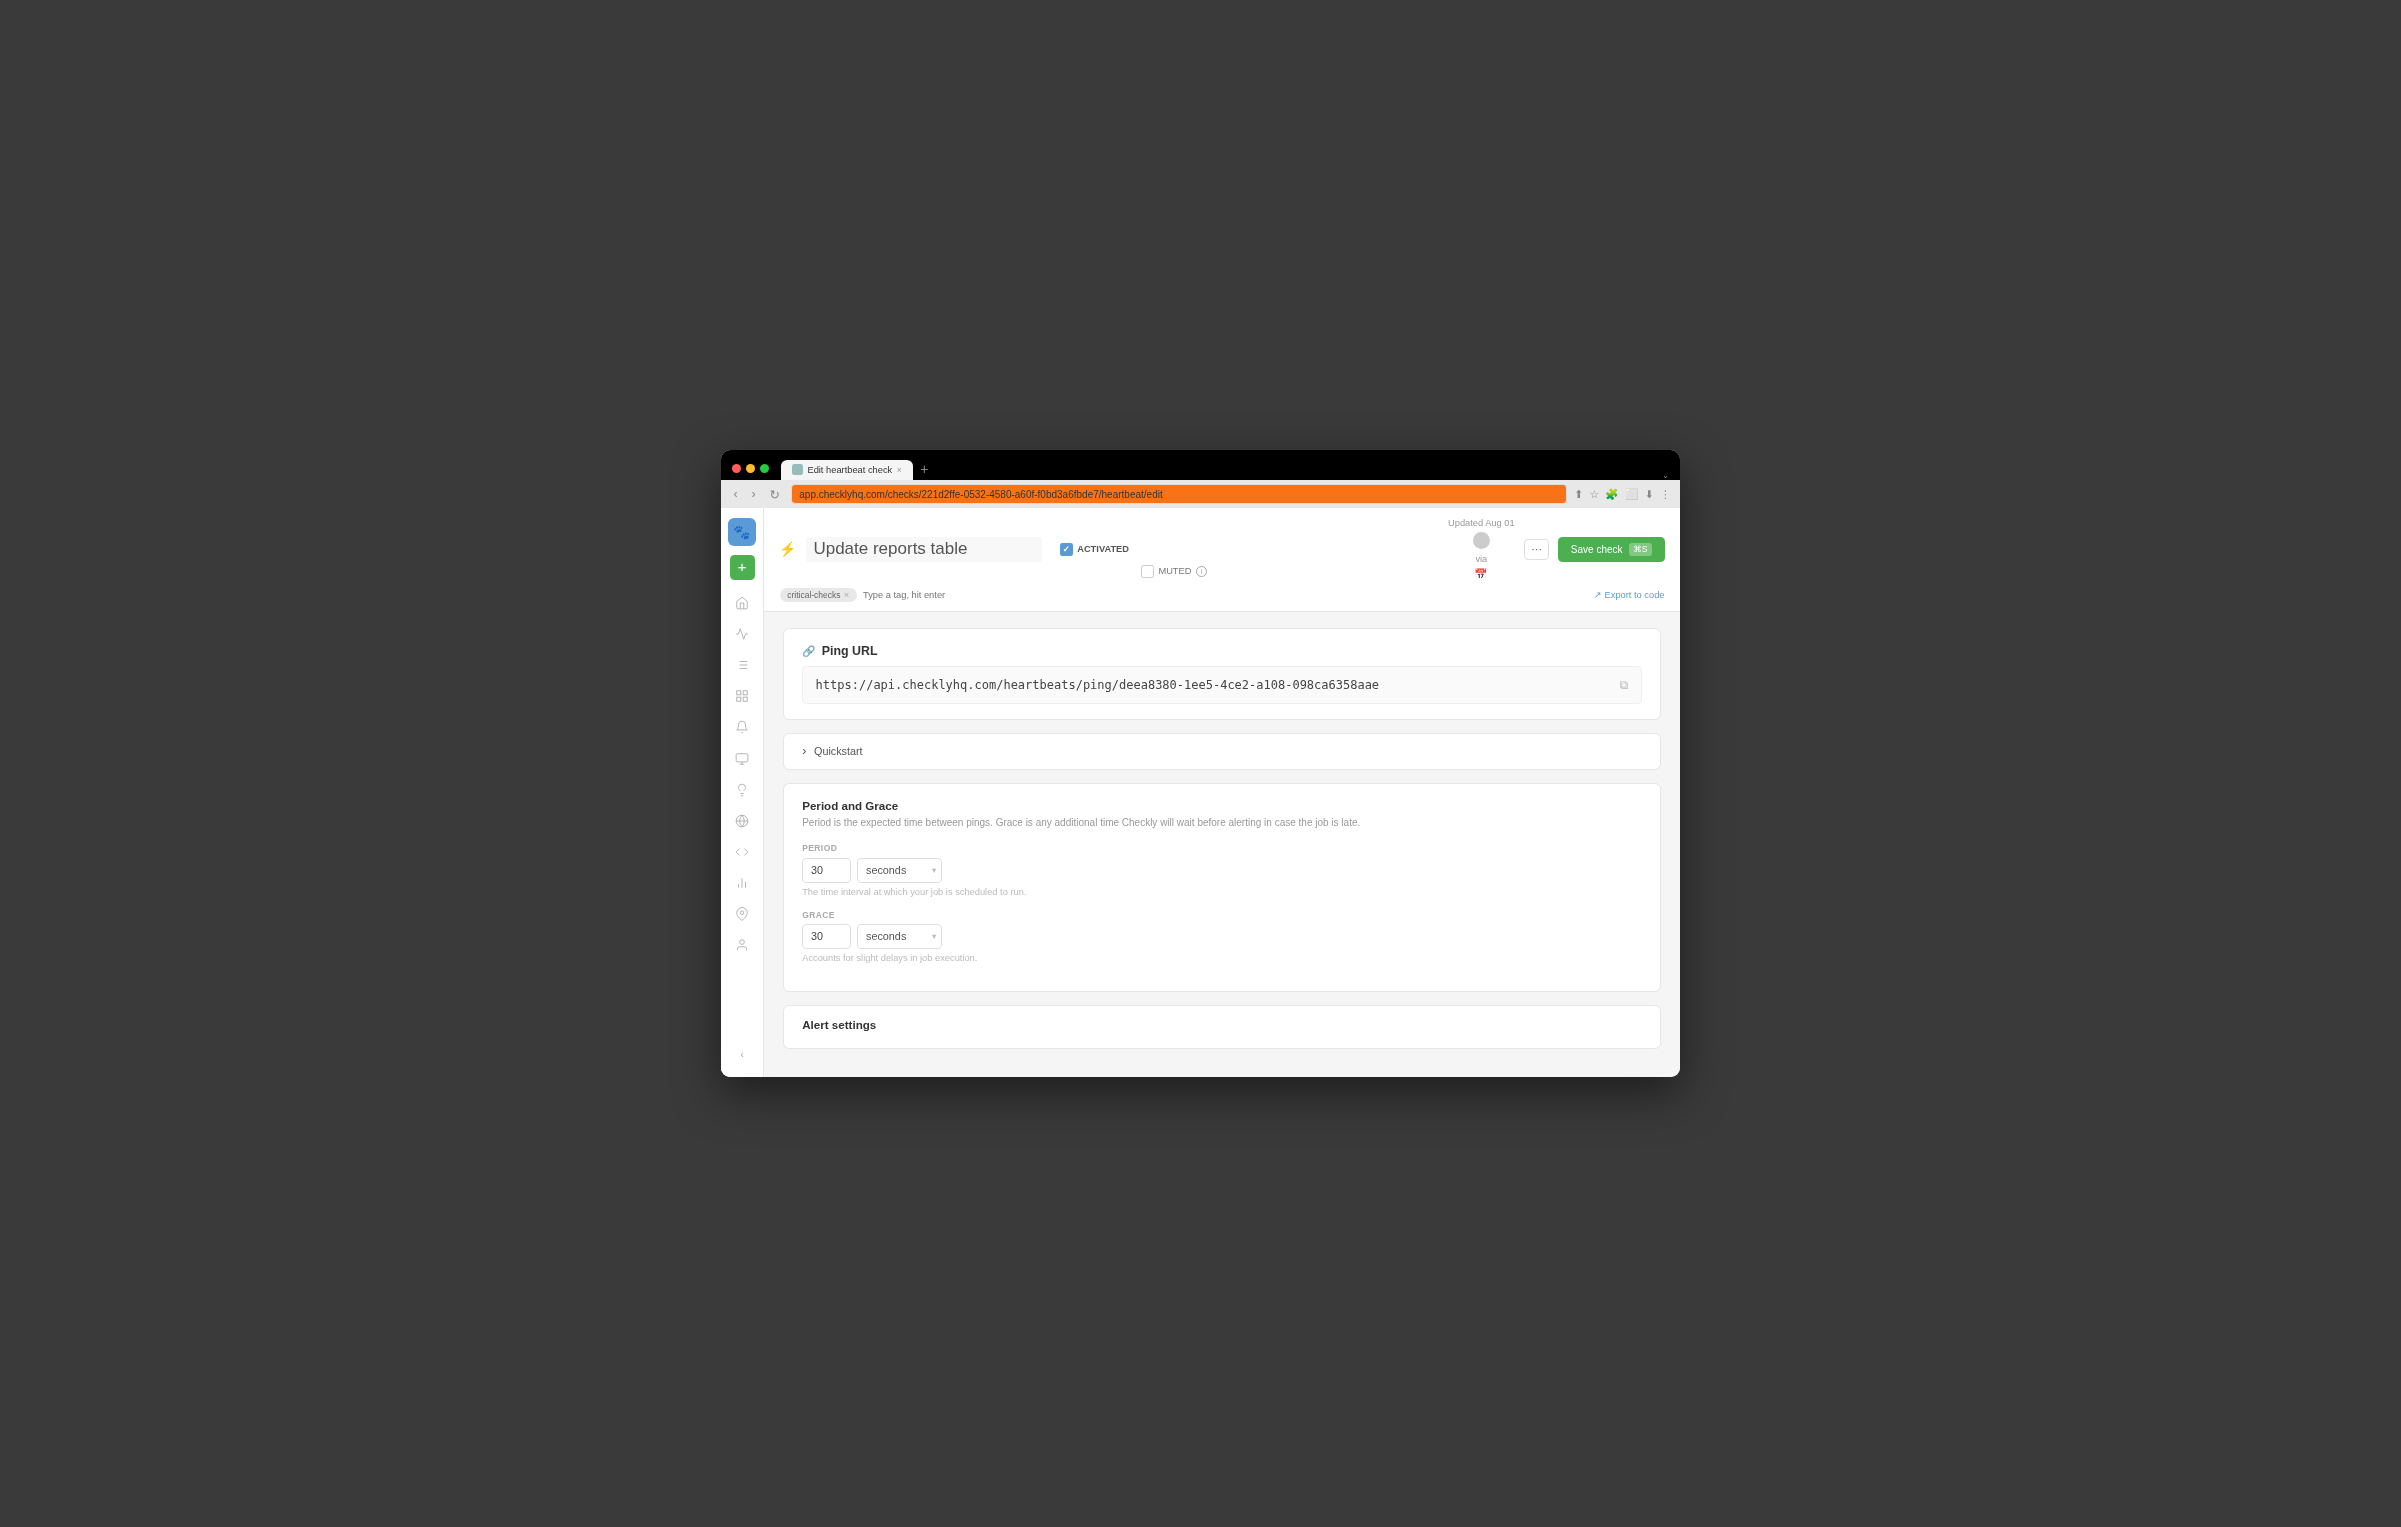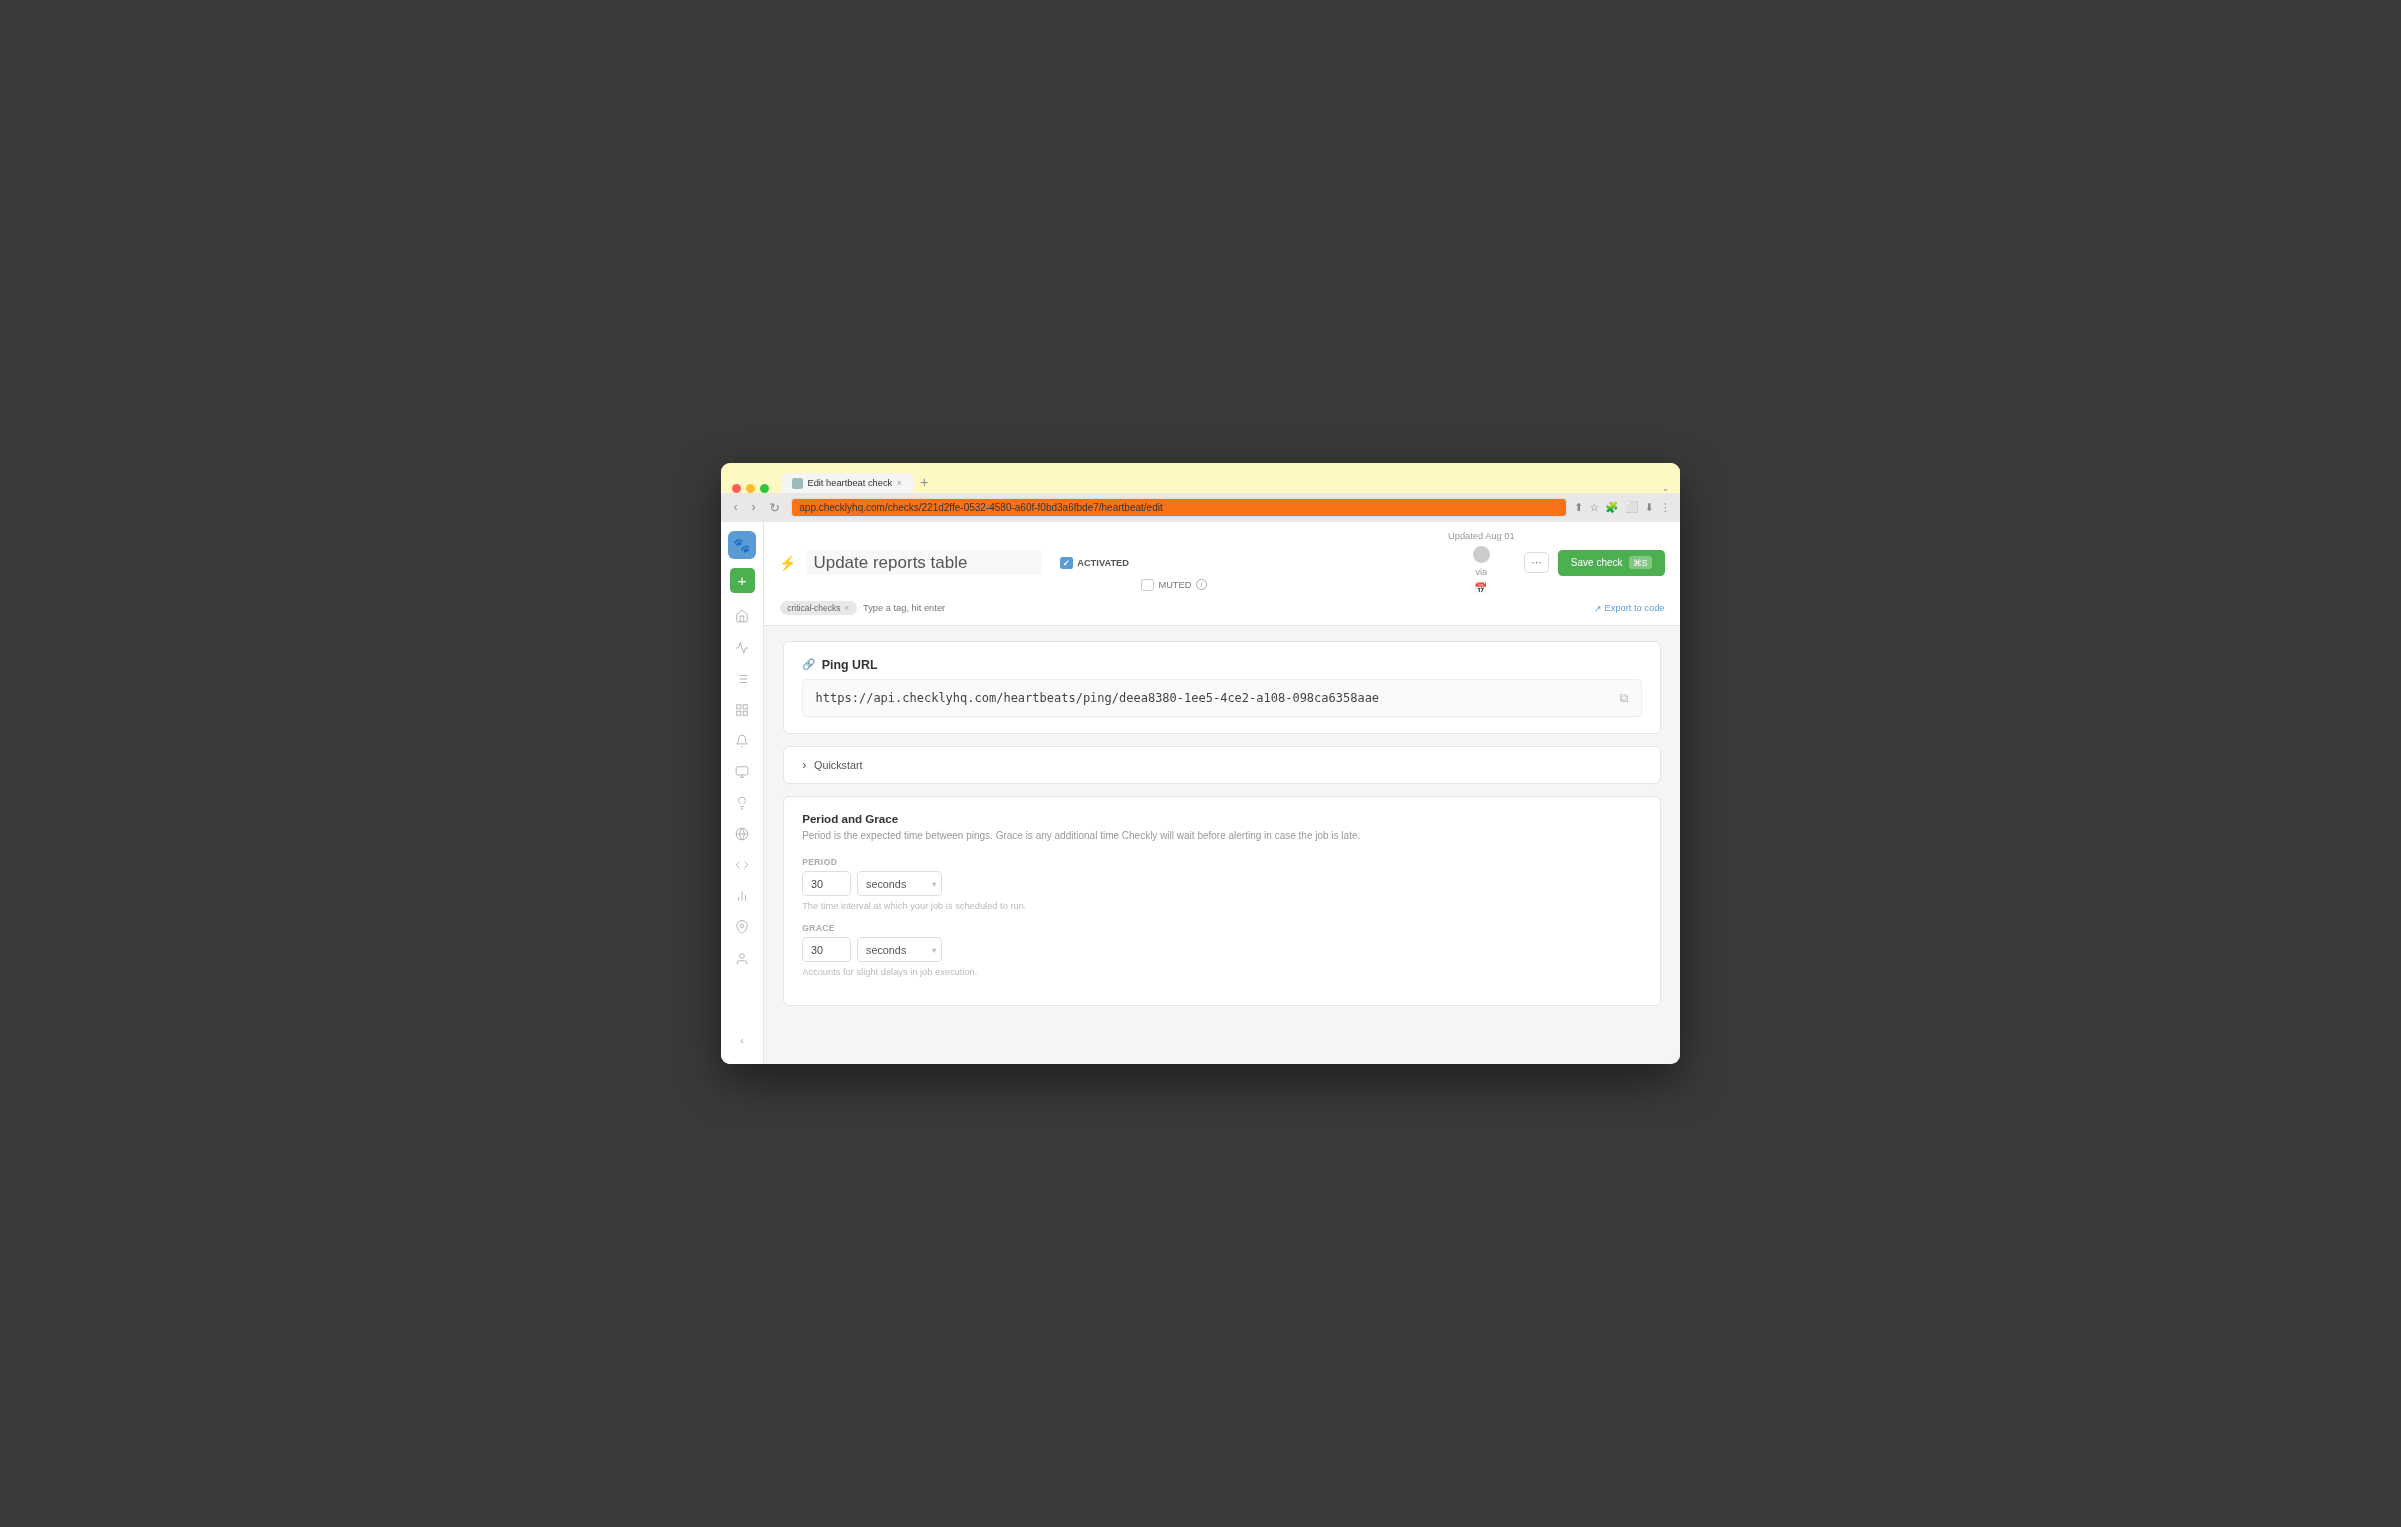--- a/index.html
+++ b/index.html
@@ -8,24 +8,24 @@
     .browser-window {
       width: 959px;
       background: #f0f0f0;
       border-radius: 9.3px;
       box-shadow: 0 15.5px 46px rgba(0,0,0,0.5);
       overflow: hidden;
     }
 
     
     .title-bar {
-      background: #fef9c3;
+      background: #000000;
       padding: 7.7px 10.8px 0;
       display: flex;
-      align-items: flex-end;
+      align-items: center;
       gap: 6.2px;
     }
     .traffic-lights { display: flex; gap: 4.6px; align-items: center; margin-right: 6.2px; }
     .tl { width: 9.3px; height: 9.3px; border-radius: 50%; }
     .tl-red { background: #ff5f57; }
     .tl-yellow { background: #ffbd2e; }
     .tl-green { background: #28c840; }
 
     .tabs-bar { display: flex; align-items: flex-end; flex: 1; gap: 1.5px; }
     .tab {
@@ -460,18 +460,23 @@
                 <option value="minutes">minutes</option>
                 <option value="hours">hours</option>
                 <option value="days">days</option>
               </select>
               <span class="select-chevron">▾</span>
             </div>
           </div>
           <p class="field-hint">Accounts for slight delays in job execution.</p>
         </div>
 
+        <div class="card">
+          <div style="padding:12.4px 18.6px;">
+            <div class="section-title">Alert settings</div>
+          </div>
+        </div>
 
       </div>
     </div>
   </div>
 </div>
 
 
 </body></html>

